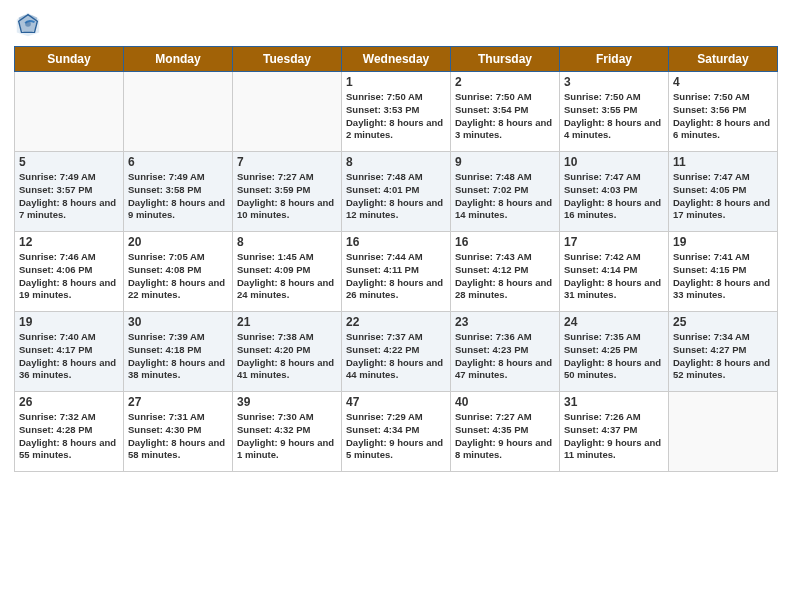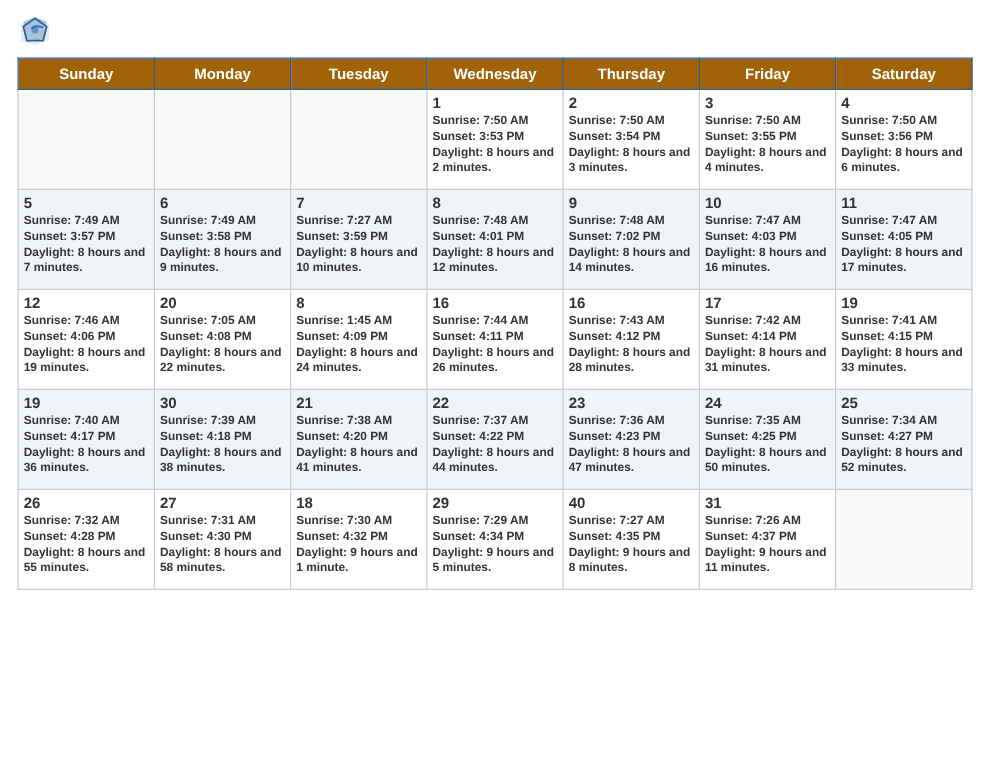--- a/index.html
+++ b/index.html
@@ -303,27 +303,27 @@
 Sunset: 4:28 PM
 Daylight: 8 hours and 55 minutes.</div>
           </td>
           <td>
             <span class="day-num">27</span>
             <div class="day-info">Sunrise: 7:31 AM
 Sunset: 4:30 PM
 Daylight: 8 hours and 58 minutes.</div>
           </td>
           <td>
-            <span class="day-num">18</span>
+            <span class="day-num">39</span>
             <div class="day-info">Sunrise: 7:30 AM
 Sunset: 4:32 PM
 Daylight: 9 hours and 1 minute.</div>
           </td>
           <td>
-            <span class="day-num">29</span>
+            <span class="day-num">47</span>
             <div class="day-info">Sunrise: 7:29 AM
 Sunset: 4:34 PM
 Daylight: 9 hours and 5 minutes.</div>
           </td>
           <td>
             <span class="day-num">40</span>
             <div class="day-info">Sunrise: 7:27 AM
 Sunset: 4:35 PM
 Daylight: 9 hours and 8 minutes.</div>
           </td>

